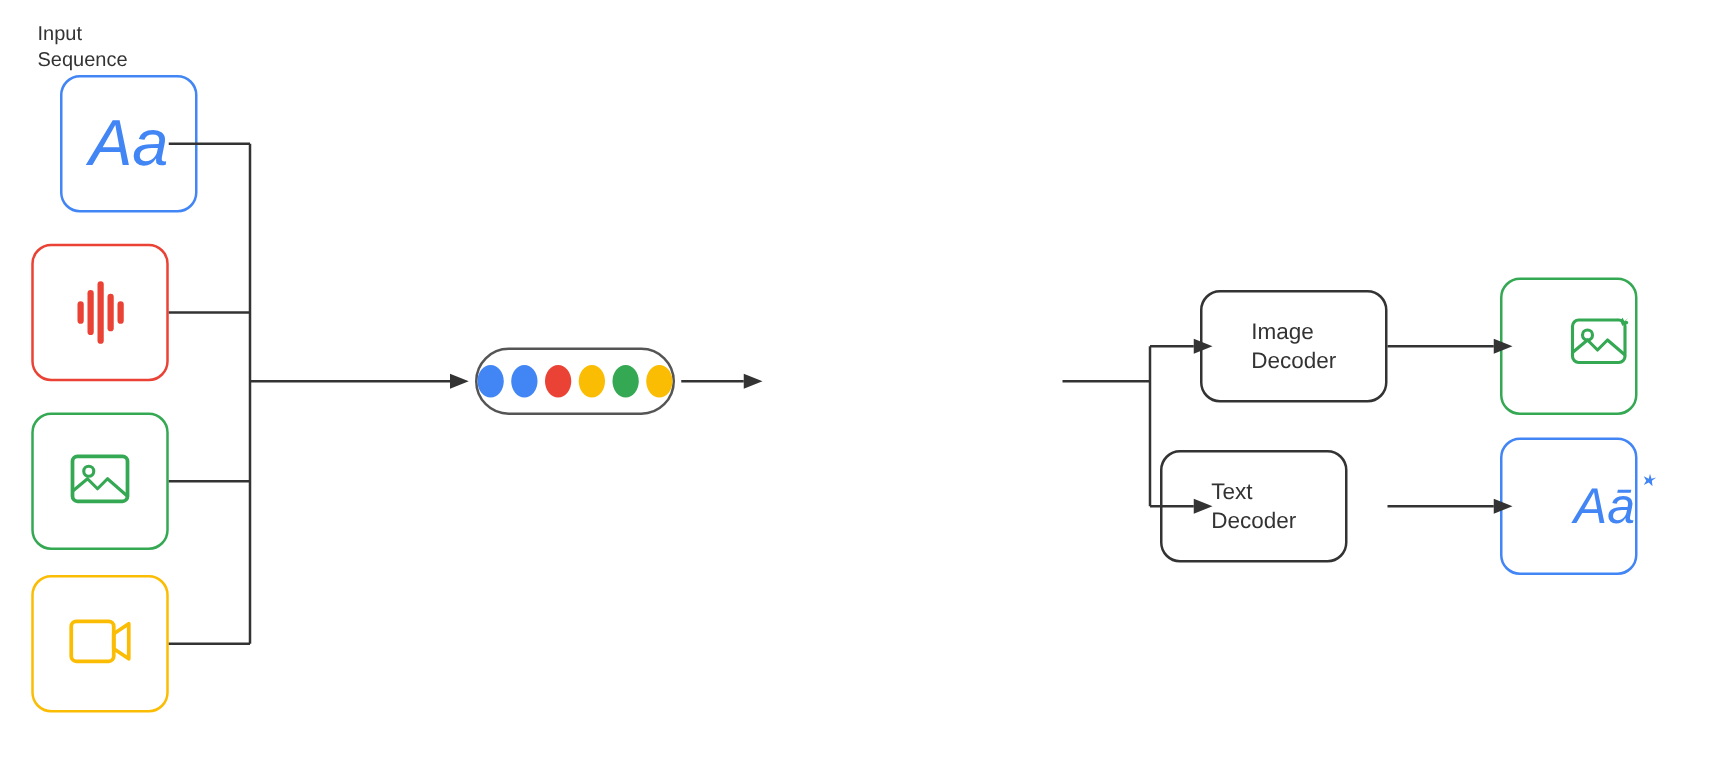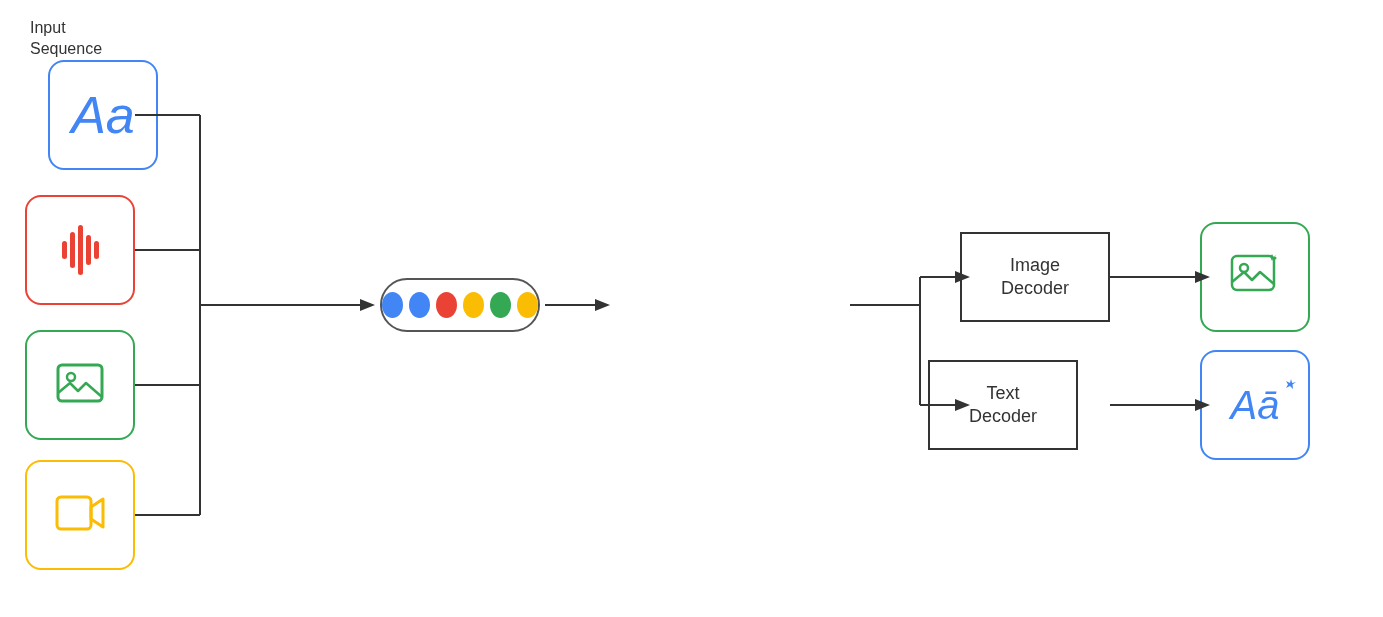--- a/index.html
+++ b/index.html
@@ -110,48 +110,47 @@
       font-size: 34px;
       font-weight: 500;
       text-align: center;
     }
 
     
     .decoder-box {
       position: absolute;
       width: 150px;
       height: 90px;
-      border-radius: 0;
+      border-radius: 16px;
       border: 2px solid #333;
       background: #fff;
       display: flex;
       align-items: center;
       justify-content: center;
-      text-align: center;
     }
 
     .decoder-box.image-dec { left: 960px; top: 232px; }
     .decoder-box.text-dec { left: 928px; top: 360px; }
 
     .decoder-label {
       font-size: 18px;
       color: #333;
       line-height: 1.3;
     }
 
     
     .output-box {
       position: absolute;
       width: 110px;
       height: 110px;
       border-radius: 16px;
       border: 2.5px solid;
       display: flex;
       align-items: center;
-      justify-content: center;
+      justify-content: flex-end;
       background: #fff;
     }
 
     .output-box.image-out { border-color: #34A853; left: 1200px; top: 222px; }
     .output-box.text-out { border-color: #4285F4; left: 1200px; top: 350px; }
 
     
     .arrows-svg {
       position: absolute;
       top: 0;

